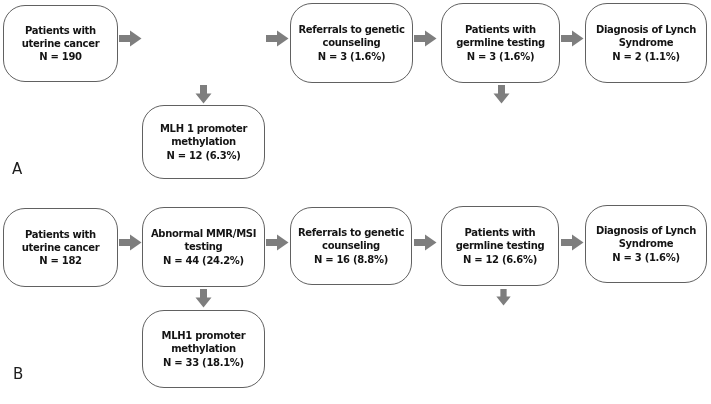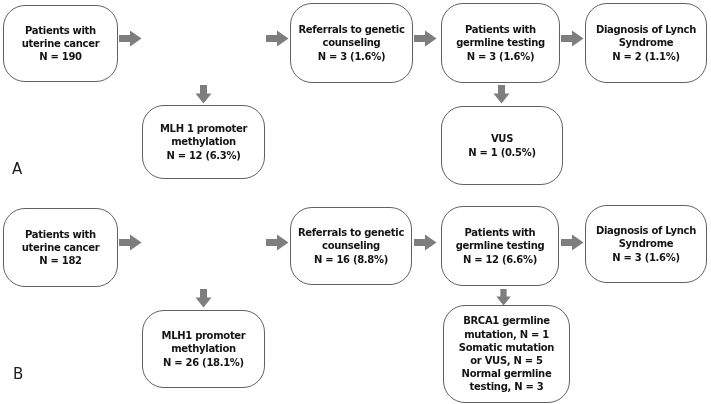--- a/index.html
+++ b/index.html
@@ -90,33 +90,34 @@
     </svg>
 
   <div class="node" style="left:142px;top:105px;width:123px;height:74px">MLH 1 promoter
 methylation
 N = 12 (6.3%)</div>
 
   <svg class="arrow" style="left:493px;top:85px" width="17" height="19" viewBox="0 0 17 19">
     <polygon points="5,0 12,0 12,8.5 16.5,8.5 8.5,18.5 0.5,8.5 5,8.5"></polygon>
     </svg>
 
-  <div class="node" style="left:441px;top:106px;width:122px;height:79px">VUS
-N = 1 (0.5%)</div>
 
   <div class="panel-label" style="left:12px;top:160px">A</div>
 
   <div class="node" style="left:3px;top:208px;width:115px;height:79px">Patients with
 uterine cancer
 N = 182</div>
 
   <svg class="arrow" style="left:119px;top:234px" width="23" height="17" viewBox="0 0 23 17">
     <polygon points="0,5 11,5 11,0.5 22.5,8.5 11,16.5 11,12 0,12"></polygon>
     </svg>
 
+  <div class="node" style="left:142px;top:207px;width:123px;height:80px">Abnormal MMR/MSI
+testing
+N = 44 (24.2%)</div>
 
   <svg class="arrow" style="left:266px;top:234px" width="23" height="17" viewBox="0 0 23 17">
     <polygon points="0,5 11,5 11,0.5 22.5,8.5 11,16.5 11,12 0,12"></polygon>
     </svg>
 
   <div class="node" style="left:290px;top:207px;width:122px;height:78px">Referrals to genetic
 counseling
 N = 16 (8.8%)</div>
 
   <svg class="arrow" style="left:414px;top:234px" width="23" height="17" viewBox="0 0 23 17">
@@ -134,28 +135,22 @@
   <div class="node" style="left:585px;top:205px;width:122px;height:78px">Diagnosis of Lynch
 Syndrome
 N = 3 (1.6%)</div>
 
   <svg class="arrow" style="left:195px;top:289px" width="17" height="19" viewBox="0 0 17 19">
     <polygon points="5,0 12,0 12,8.5 16.5,8.5 8.5,18.5 0.5,8.5 5,8.5"></polygon>
     </svg>
 
   <div class="node" style="left:142px;top:310px;width:123px;height:78px">MLH1 promoter
 methylation
-N = 26 (18.1%)</div>
+N = 33 (18.1%)</div>
 
   <svg class="arrow" style="left:495px;top:289px" width="17" height="17" viewBox="0 0 17 19">
     <polygon points="5,0 12,0 12,8.5 16.5,8.5 8.5,18.5 0.5,8.5 5,8.5"></polygon>
     </svg>
 
-  <div class="node" style="left:443px;top:305px;width:127px;height:98px">BRCA1 germline
-mutation, N = 1
-Somatic mutation
-or VUS, N = 5
-Normal germline
-testing, N = 3</div>
 
   <div class="panel-label" style="left:13px;top:365px">B</div>
 
 </div>
 
 </body></html>

